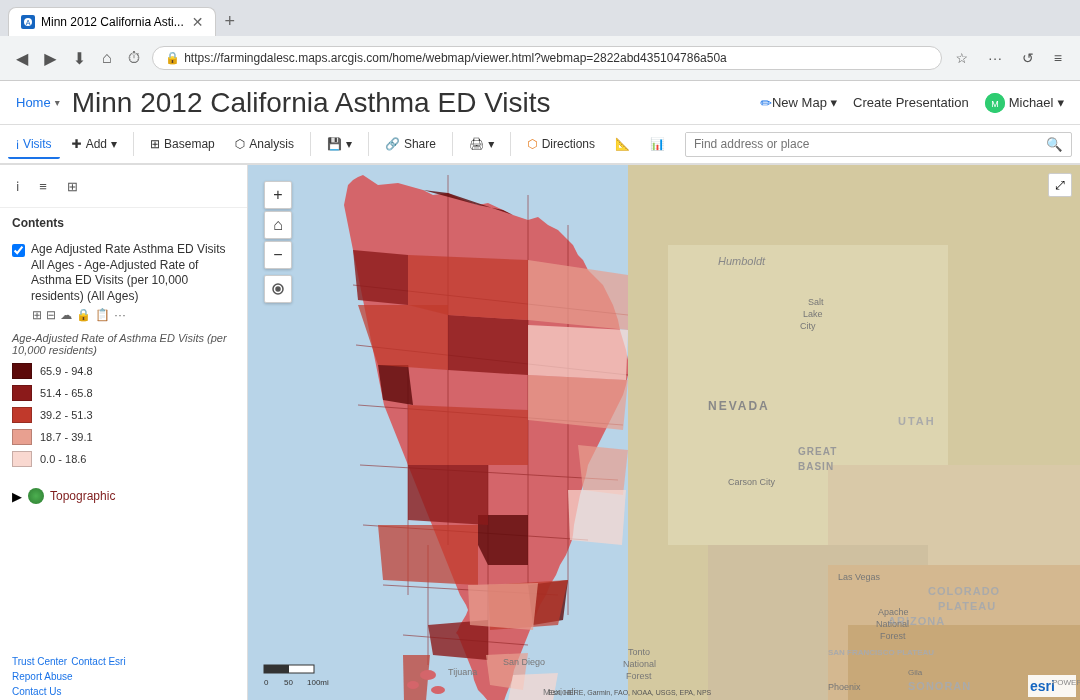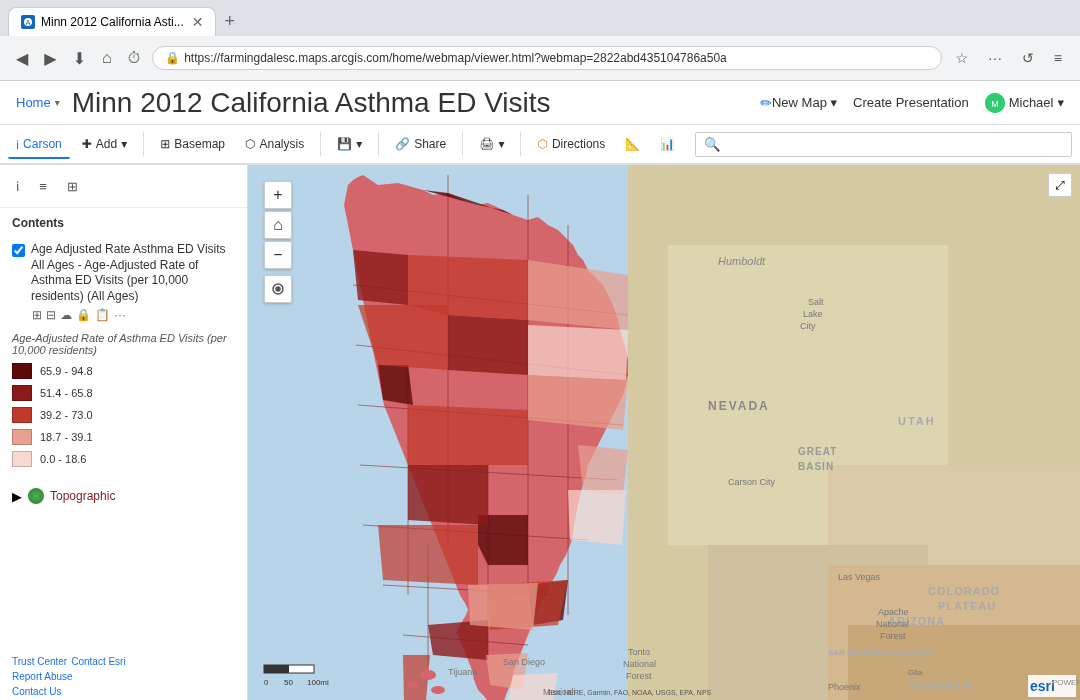--- a/index.html
+++ b/index.html
@@ -131,21 +131,21 @@
       </div>
       <span>Michael</span>
       <span>▾</span>
     </div>
   </div>
 </div>
 
 <div class="toolbar">
   <button class="toolbar-btn active">
     <span>ℹ</span>
-    <span>Carson</span>
+    <span>Visits</span>
   </button>
   <button class="toolbar-btn">
     <span>✚</span>
     <span>Add</span>
     <span>▾</span>
   </button>
   <div class="toolbar-separator"></div>
   <button class="toolbar-btn">
     <span>⊞</span>
     <span>Basemap</span>
@@ -174,20 +174,21 @@
     <span style="color:#e67e22;">⬡</span>
     <span>Directions</span>
   </button>
   <button class="toolbar-btn">
     <span>📐</span>
   </button>
   <button class="toolbar-btn">
     <span>📊</span>
   </button>
   <div class="toolbar-search">
+    <input type="text" placeholder="Find address or place" style="">
     <button class="toolbar-search-btn">🔍</button>
   </div>
 </div>
 
 <div class="main-content">
 
   <div class="sidebar">
     <div class="sidebar-tabs">
       <button class="sidebar-tab">ℹ</button>
       <button class="sidebar-tab">≡</button>
@@ -216,21 +217,21 @@
       <div class="legend-item">
         <div class="legend-swatch" style="background:#5C0A0A;"></div>
         <span class="legend-label">65.9 - 94.8</span>
       </div>
       <div class="legend-item">
         <div class="legend-swatch" style="background:#8B1A1A;"></div>
         <span class="legend-label">51.4 - 65.8</span>
       </div>
       <div class="legend-item">
         <div class="legend-swatch" style="background:#C0392B;"></div>
-        <span class="legend-label">39.2 - 73.0</span>
+        <span class="legend-label">39.2 - 51.3</span>
       </div>
       <div class="legend-item">
         <div class="legend-swatch" style="background:#E8A090;"></div>
         <span class="legend-label">18.7 - 39.1</span>
       </div>
       <div class="legend-item">
         <div class="legend-swatch" style="background:#F9D8D0;"></div>
         <span class="legend-label">0.0 - 18.6</span>
       </div>
     </div>

